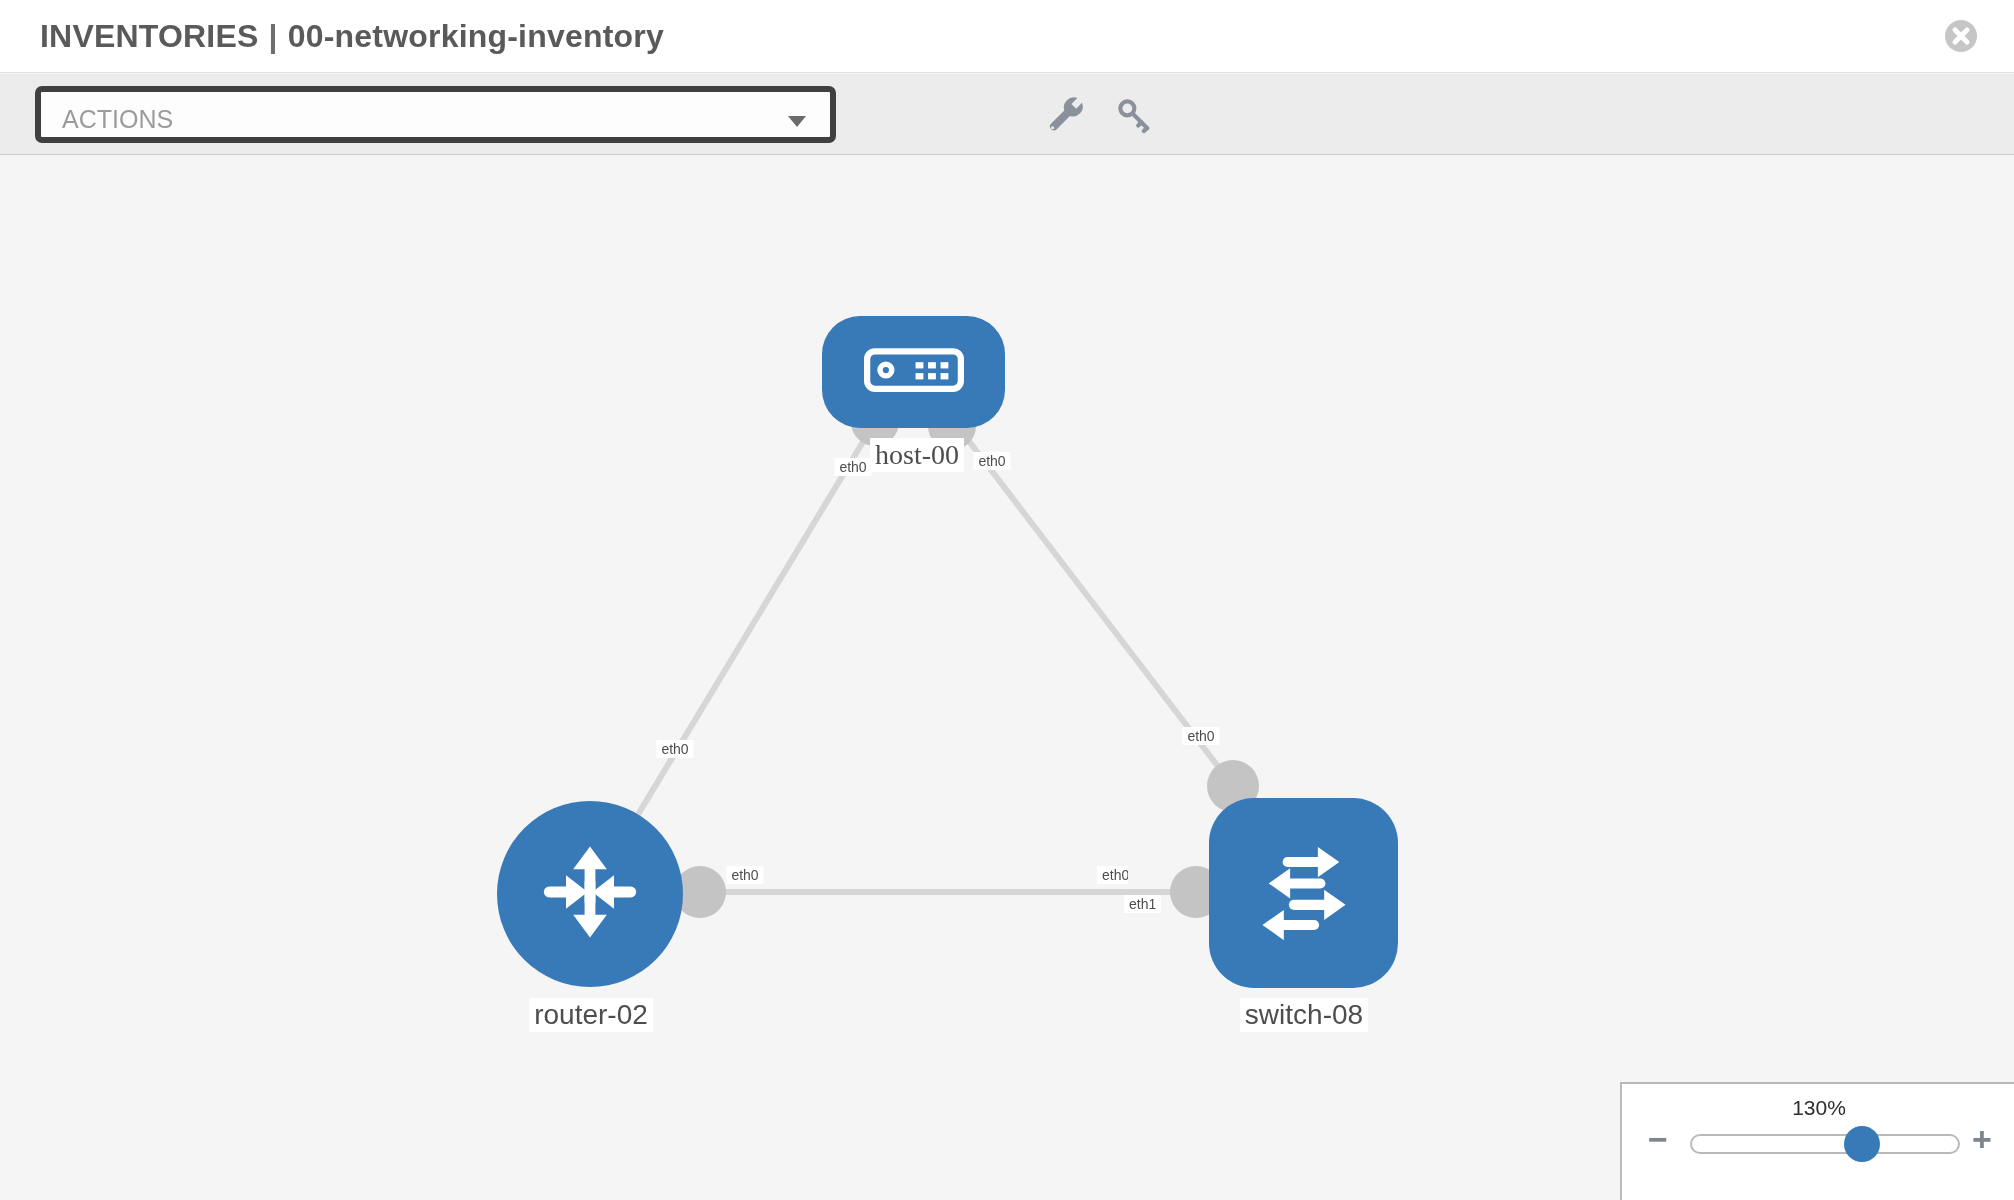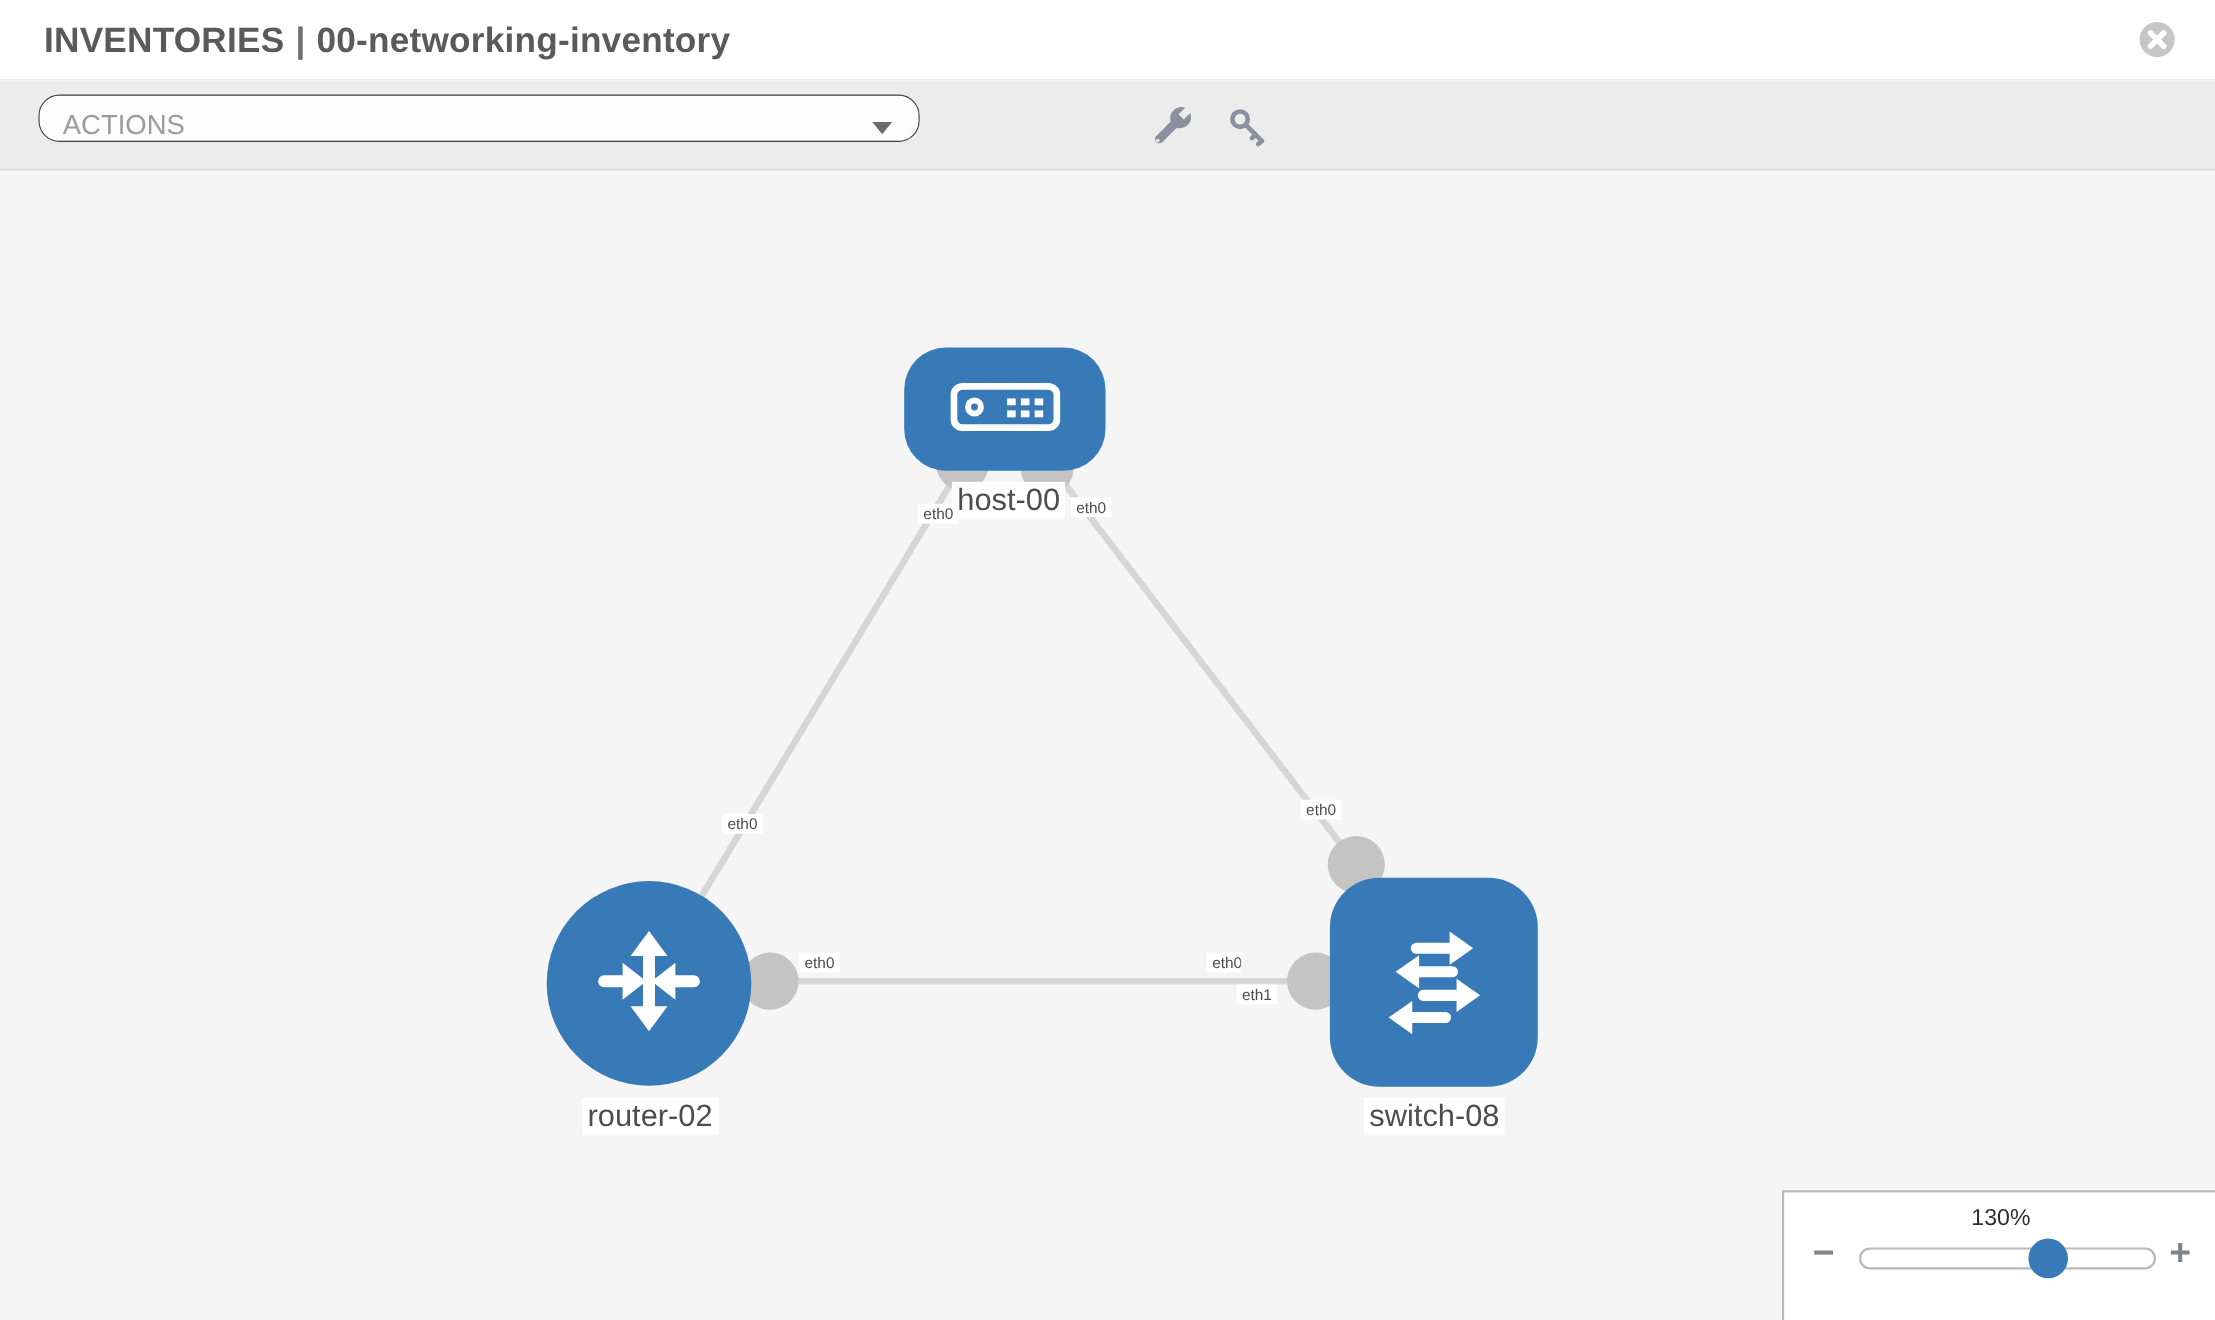--- a/index.html
+++ b/index.html
@@ -11,22 +11,22 @@
     background:#ffffff; border-bottom:1px solid #e2e2e2; }
   .title { position:absolute; left:40px; top:0; line-height:73px;
     font-size:32px; font-weight:bold; color:#5a5a5a; letter-spacing:0.2px; }
   .title .sep { margin:0 10px; color:#6e6e6e; font-weight:bold; }
   .close-btn { position:absolute; right:34px; top:17px; width:38px; height:38px;
     border:none; background:transparent; cursor:pointer; padding:0; }
 
   
   .toolbar { position:absolute; left:0; top:74px; width:2014px; height:81px;
     background:#ececec; border-bottom:1px solid #cccccc; }
-  .dropdown { position:absolute; top:12px; height:43px; background:#fdfdfd;
-    border:1px solid #404040; border-radius:19px; cursor:pointer; }
+  .dropdown { position:absolute; top:12px; height:57px; background:#fdfdfd;
+    border:6px solid #404040; border-radius:7px; cursor:pointer; }
   .dropdown .ph { position:absolute; left:21px; top:0; line-height:55px;
     font-size:25px; color:#9b9b9b; }
   .caret { position:absolute; right:24px; top:24px; width:0; height:0;
     border-left:9px solid transparent; border-right:9px solid transparent;
     border-top:11px solid #6b6b6b; }
   .dd-actions { left:35px; width:801px; }
   .dd-search  { left:1182px; width:796px; }
   .tool-btn { position:absolute; top:20px; width:44px; height:44px;
     background:transparent; border:none; cursor:pointer; padding:0; }
   .tool-wrench { left:1043px; }
@@ -45,21 +45,21 @@
   .node-router { left:497px; top:646px; width:186px; height:186px; }
   .node-router .node-bg { border-radius:50%; }
   .node-switch { left:1209px; top:643px; width:189px; height:190px; }
   .node-switch .node-bg { border-radius:45px; }
 
   .lbl { position:absolute; z-index:4; background:#ffffff; color:#4d4d4d;
     padding:1px 5px; white-space:nowrap; }
   .lbl-node { font-size:28px; }
   .lbl-if   { font-size:14px; }
   .ctr { transform:translateX(-50%); }
-  .lbl-host      { left:917px;  top:283px; }
+  .lbl-host      { left:917px;  top:283px;font-family:Liberation Serif, serif; }
   .lbl-router    { left:591px;  top:843px; }
   .lbl-switch    { left:1304px; top:843px; }
   .if-host-left  { left:853px;  top:303px; }
   .if-host-right { left:992px;  top:297px; }
   .if-router-top { left:675px;  top:585px; }
   .if-mid-left   { left:745px;  top:711px; }
   .if-switch-top { left:1201px; top:572px; }
   .if-mid-back   { left:1097px; top:711px; width:31px; overflow:hidden;
     padding-right:0; transform:none; }
   .if-mid-front  { left:1124px; top:740px; transform:none; }

